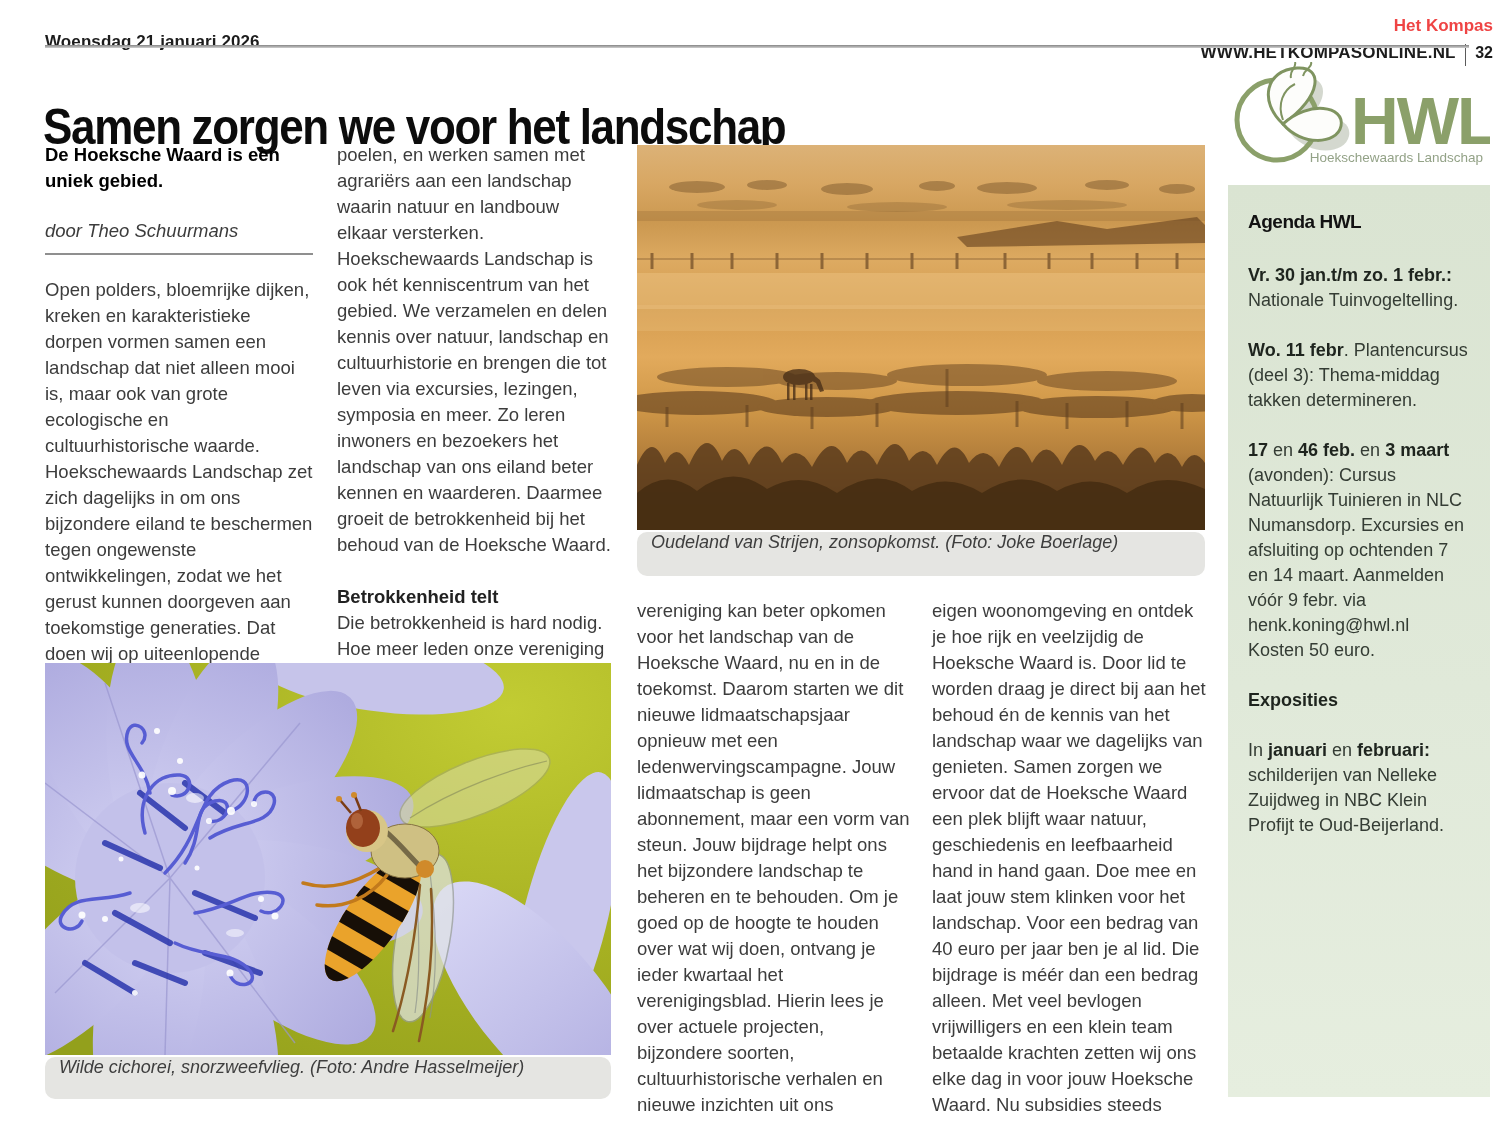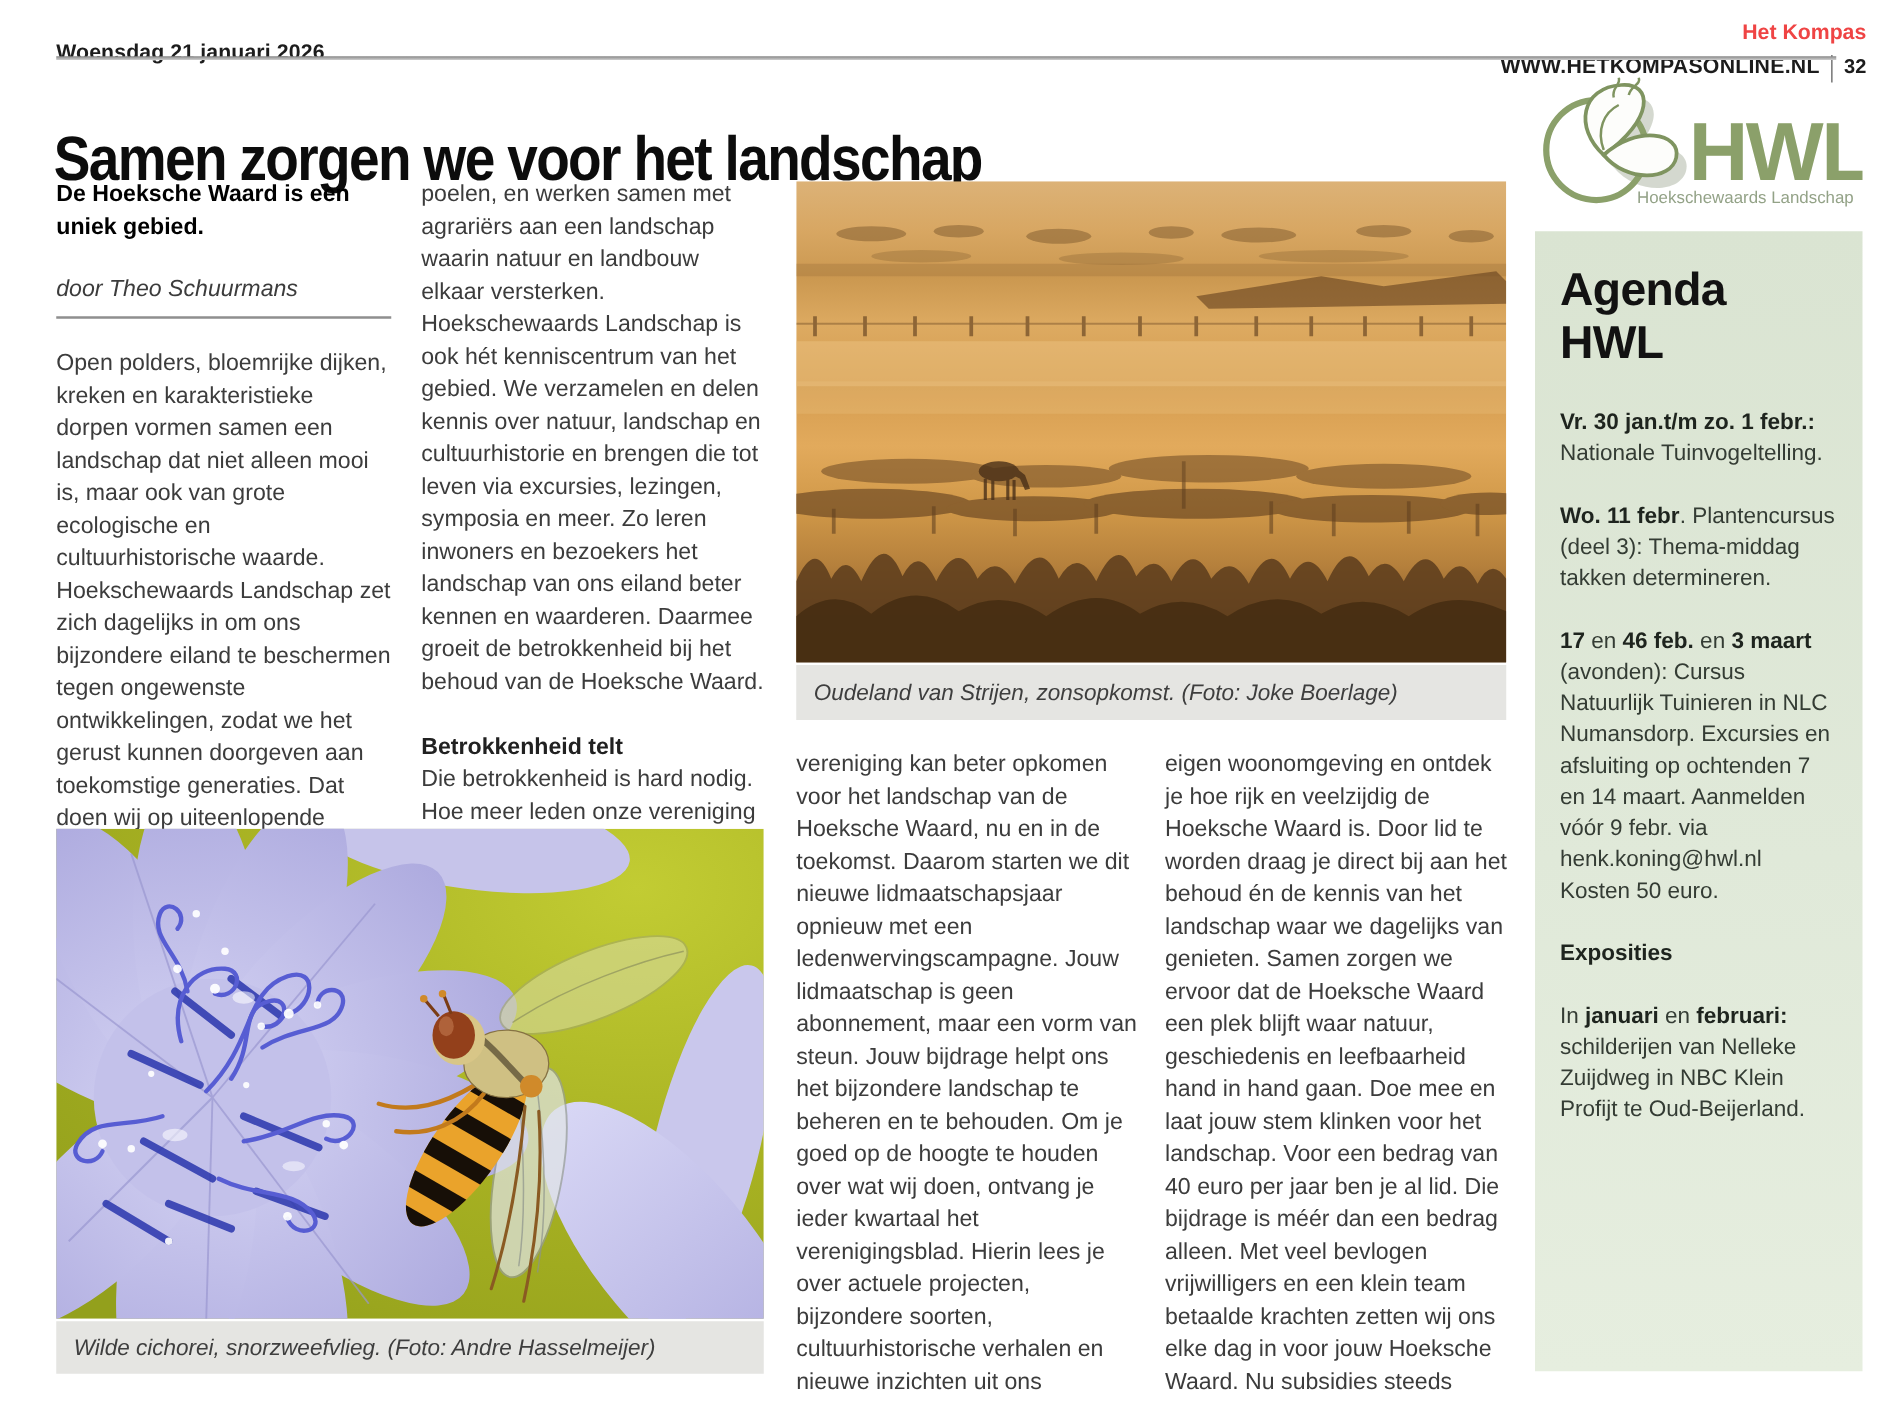--- a/index.html
+++ b/index.html
@@ -30,32 +30,32 @@
   .intro{margin:0 0 24px;font-weight:bold;color:#000000;}
   .byline{margin:0 0 22px;padding-bottom:9px;border-bottom:2px solid #8f8f8f;
           font-style:italic;color:#3c3c3c;}
   .bodytext{margin:0;}
   .subhead{margin:26px 0 0;font-weight:bold;color:#212121;}
 
   
   .photo{position:absolute;display:block;}
   .photo-1{left:637px;top:145px;width:568px;height:385px;}
   .photo-2{left:45px;top:663px;width:566px;height:392px;}
-  .caption{position:absolute;background:#e5e5e2;box-sizing:border-box;display:flex;align-items:center;
-           padding-left:14px;font-style:italic;font-size:18px;color:#3e3e3e;}
+  .caption{position:absolute;background:#e5e5e2;box-sizing:border-box;display:flex;
+           padding-left:14px;font-style:italic;font-size:18px;color:#3e3e3e;border-radius:10px;}
   .caption-1{left:637px;top:532px;width:568px;height:44px;}
   .caption-2{left:45px;top:1057px;width:566px;height:42px;}
 
   
   .logo{position:absolute;left:1231px;top:62px;width:259px;height:106px;}
 
   
   .agenda{position:absolute;left:1228px;top:185px;width:262px;height:912px;box-sizing:border-box;
           padding:26px 20px 20px 20px;background:linear-gradient(180deg,#dae4d2 0%,#e0e9d9 55%,#e6eedf 100%);}
-  .agenda-title{margin:0 0 30px;font-size:37px;font-weight:bold;color:#121212;letter-spacing:-.5px;}
+  .agenda-title{margin:0 0 30px;font-size:19px;font-weight:bold;color:#121212;letter-spacing:-.5px;}
   .agenda-entry{margin:0 0 25px;font-size:18px;line-height:25px;color:#343c34;}
   .agenda-entry .b{font-weight:bold;color:#1e241e;}
 </style>
 </head>
 <body>
 
 <div class="page">
 
   <div class="header">
     <span class="header-date">Woensdag 21 januari 2026</span>

